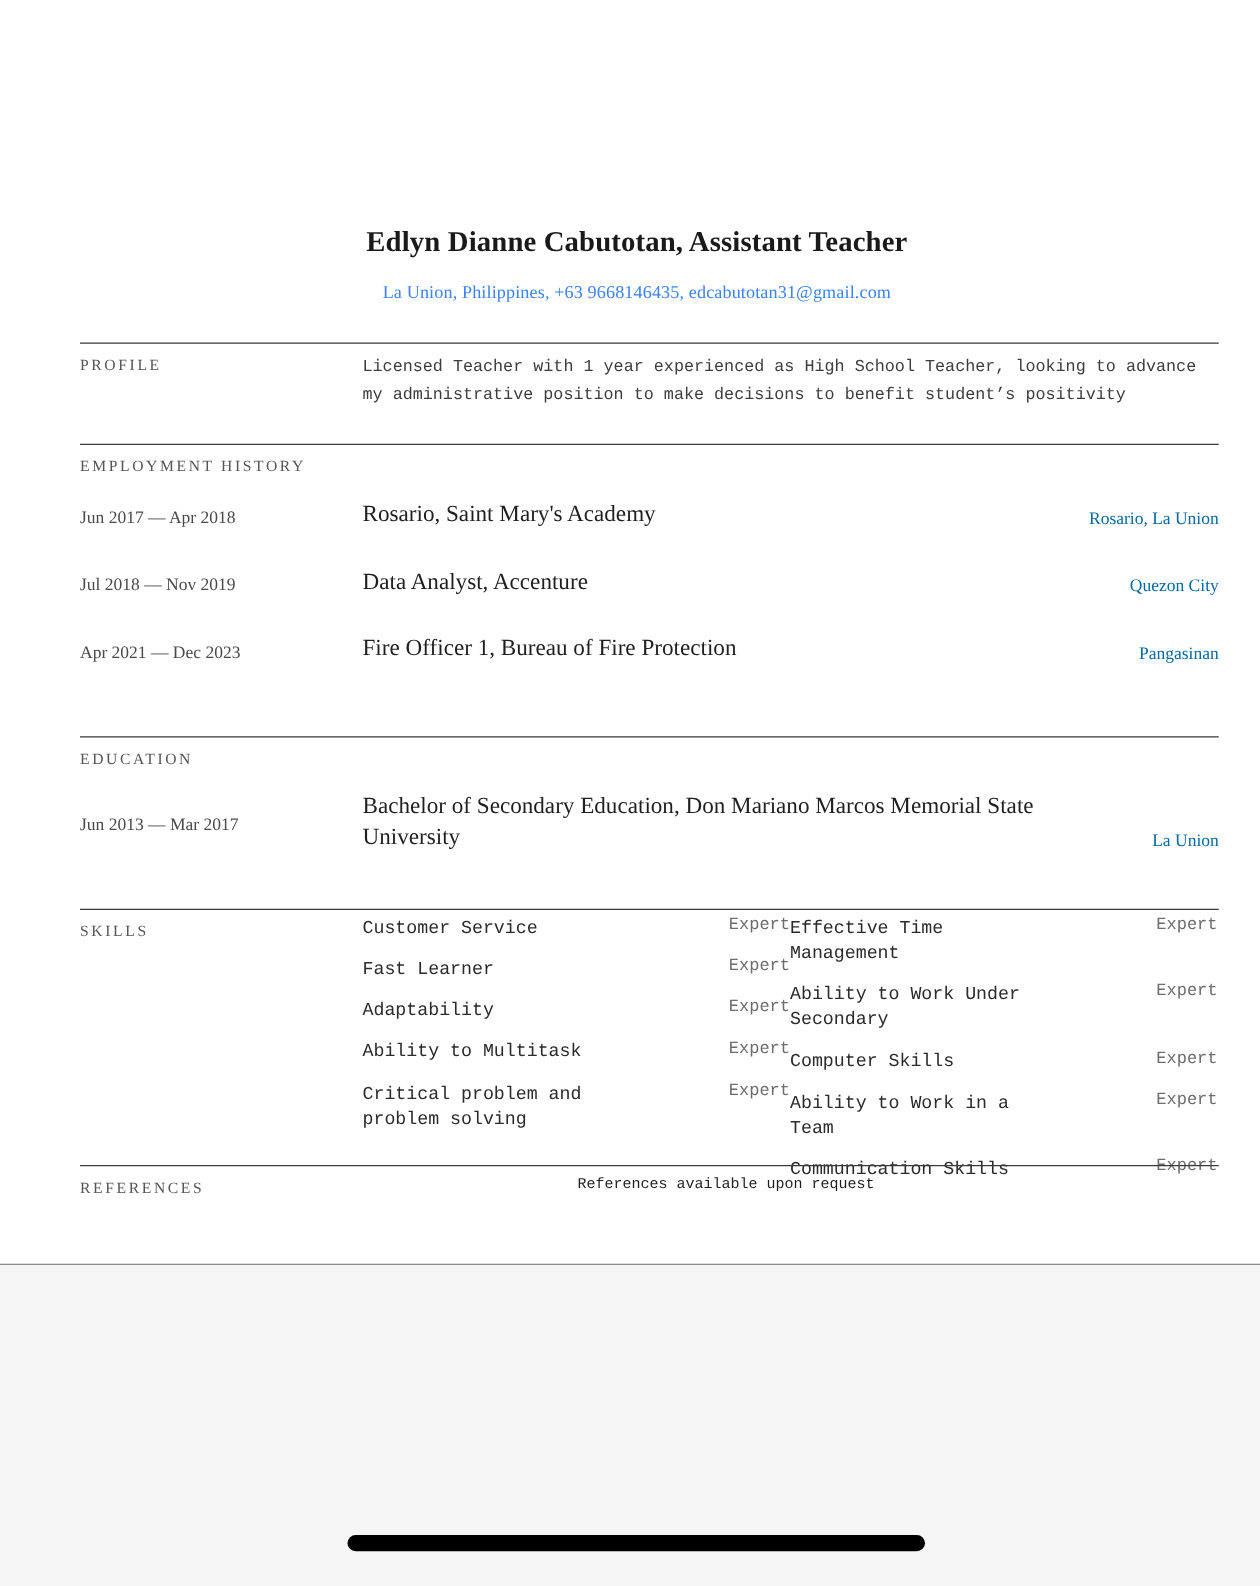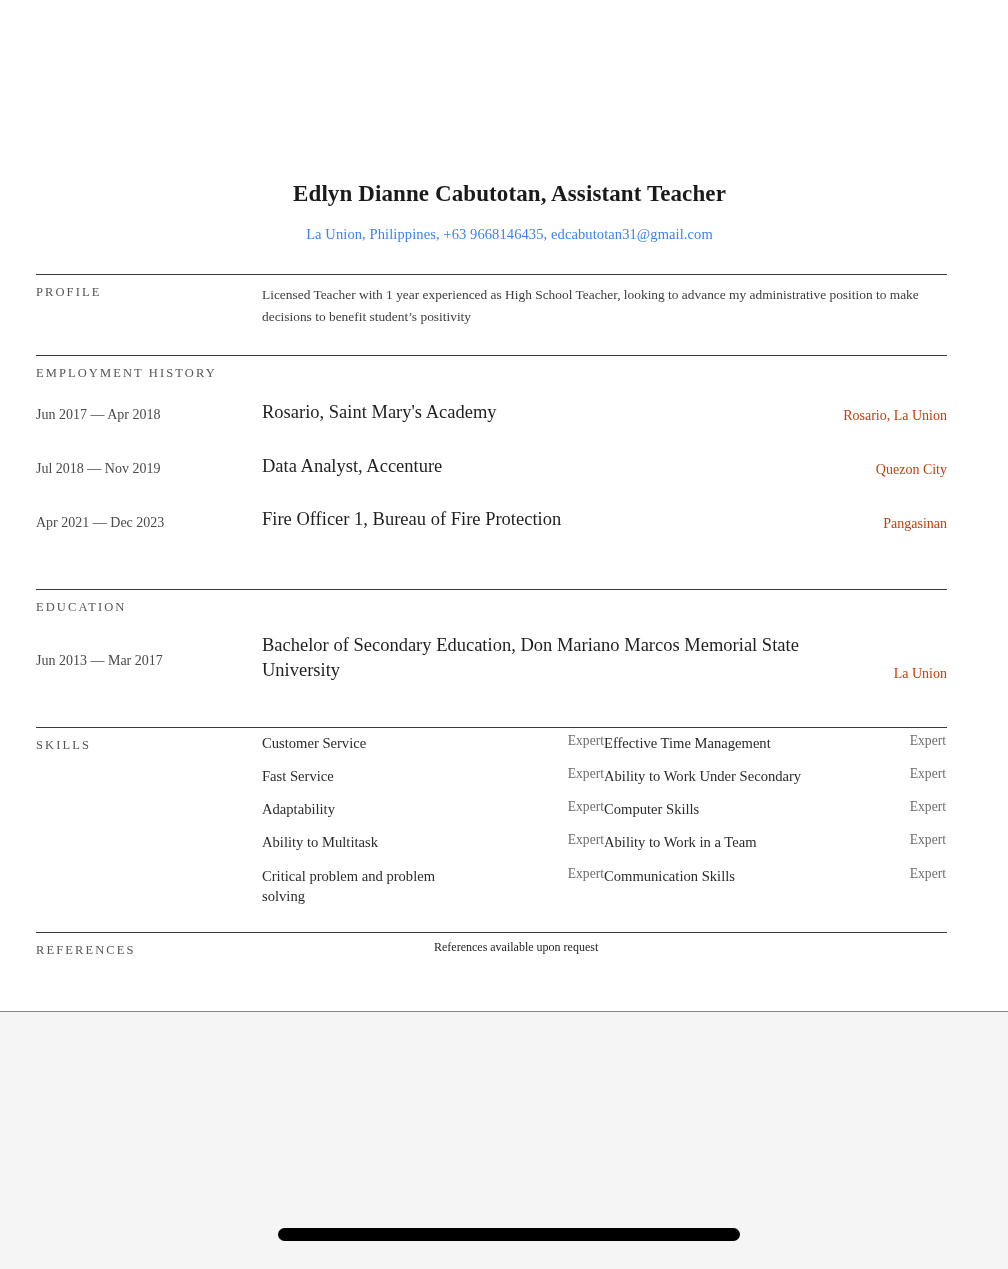--- a/index.html
+++ b/index.html
@@ -68,21 +68,21 @@
   #contact-line {
     margin-top: 18px;
     font-size: 14.5px;
     color: #3b82f6;
     letter-spacing: 0.1px;
   }
 
   
   .section {
     position: absolute;
-    left: 36px;
+    left: 64px;
     width: 911px;
   }
   .section-rule {
     width: 911px;
     height: 0;
     border-top: 1.6px solid #3a3a3a;
     margin: 0 0 0 0;
   }
   .section-body {
     position: relative;
@@ -95,20 +95,21 @@
     font-size: 12.5px;
     letter-spacing: 2.1px;
     color: #555555;
     text-transform: uppercase;
     padding-top: 10px;
     line-height: 1.2;
   }
   .section-content {
     flex: 1 1 auto;
     min-width: 0;
+    font-family: Liberation Mono, monospace;
   }
 
   
   #profile-text {
     font-size: 13.4px;
     line-height: 1.62;
     color: #3d3d3d;
     padding-top: 9px;
   }
 
@@ -134,21 +135,21 @@
     justify-content: space-between;
   }
   .entry-title {
     font-size: 18.5px;
     color: #1f1f1f;
     line-height: 1.33;
     max-width: 560px;
   }
   .entry-location {
     font-size: 14px;
-    color: #c2410c;
+    color: #0369a1;
     white-space: nowrap;
     text-align: right;
     padding-left: 16px;
     align-self: flex-end;
   }
 
   
   #skills-grid {
     display: flex;
     width: 685px;
@@ -262,21 +263,21 @@
       <div class="section-label">SKILLS</div>
       <div class="section-content">
         <div id="skills-grid">
 
           <div class="skills-column">
             <div class="skill-row">
               <div class="skill-name">Customer Service</div>
               <div class="skill-level">Expert</div>
             </div>
             <div class="skill-row">
-              <div class="skill-name">Fast Service</div>
+              <div class="skill-name">Fast Learner</div>
               <div class="skill-level">Expert</div>
             </div>
             <div class="skill-row">
               <div class="skill-name">Adaptability</div>
               <div class="skill-level">Expert</div>
             </div>
             <div class="skill-row">
               <div class="skill-name">Ability to Multitask</div>
               <div class="skill-level">Expert</div>
             </div>

